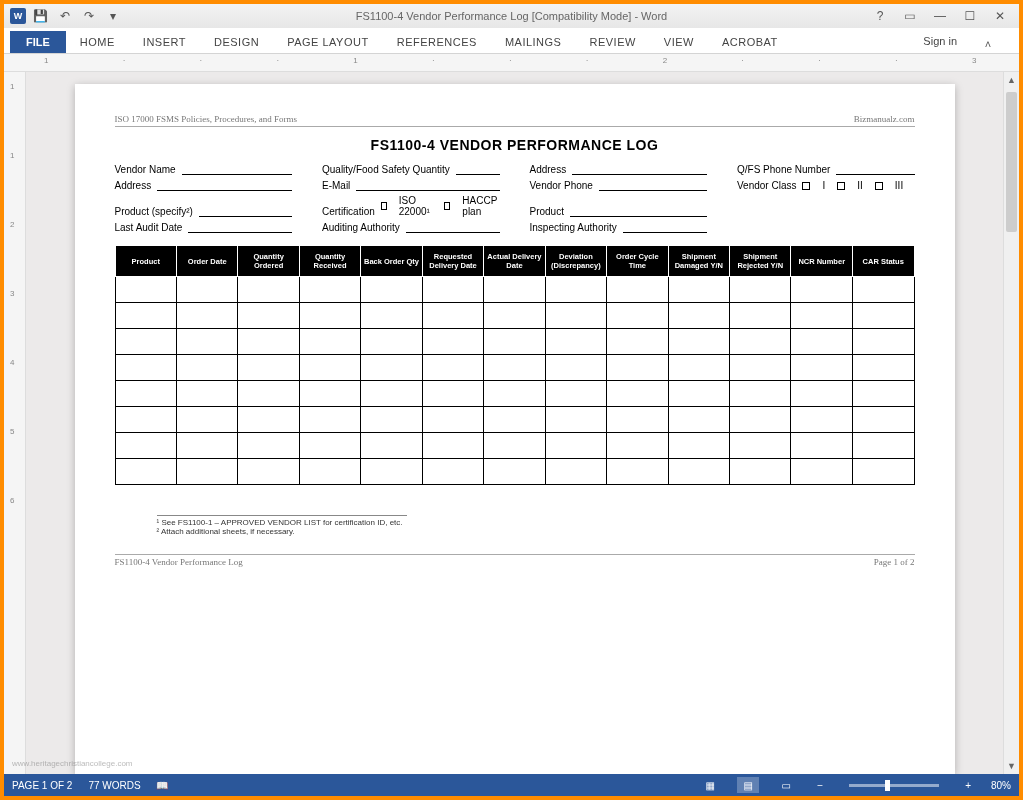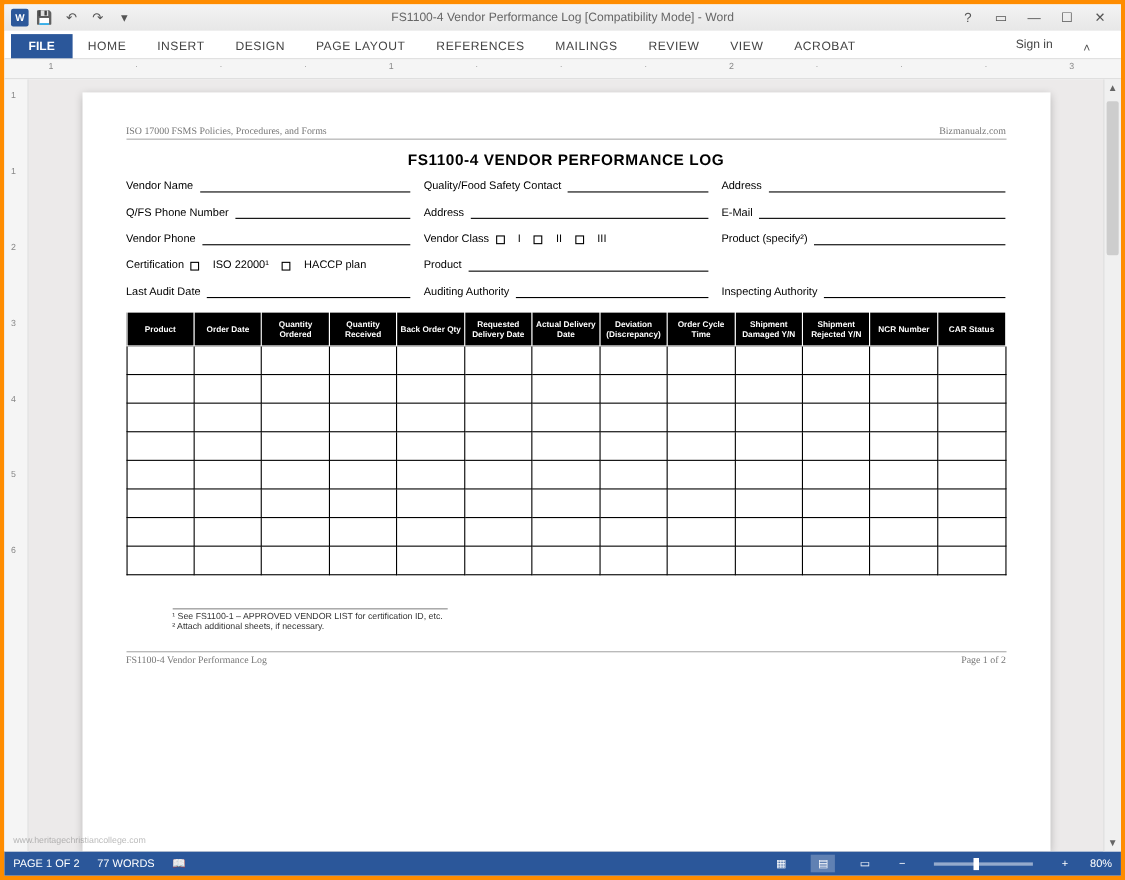--- a/index.html
+++ b/index.html
@@ -35,21 +35,21 @@
 .page { width: 880px; min-height: 650px; background: #fff; box-shadow: 0 2px 8px rgba(0,0,0,.25); padding: 30px 40px 20px 40px; position: relative; }
 .scroll-v { width: 16px; background: #f0f0f0; border-left: 1px solid #ddd; position: relative; }
 .scroll-v .thumb { position: absolute; top: 20px; left: 2px; right: 2px; height: 140px; background: #cdcdcd; border-radius: 2px; }
 .scroll-v .arrow { position: absolute; left: 0; right: 0; height: 16px; display: flex; align-items: center; justify-content: center; font-size: 9px; color: #666; }
 .scroll-v .arrow.up { top: 0; }
 .scroll-v .arrow.down { bottom: 0; }
 
 
 .page-header-line { display: flex; justify-content: space-between; font-size: 9px; color: #777; border-bottom: 1px solid #aaa; padding-bottom: 2px; margin-bottom: 10px; font-family: Georgia, serif; }
 .form-title { text-align: center; font-size: 14px; font-weight: bold; letter-spacing: .5px; margin-bottom: 10px; }
-.form-grid { display: grid; grid-template-columns: 1fr 1fr 1fr; column-gap: 30px; row-gap: 4px; font-size: 10px; gap: 12px; }
+.form-grid { display: grid; grid-template-columns: 1fr 1fr 1fr 1fr; column-gap: 30px; row-gap: 4px; font-size: 10px; }
 .form-row { display: flex; align-items: flex-end; gap: 6px; }
 .form-row .lbl { white-space: nowrap; }
 .form-row .line { flex: 1; border-bottom: 1px solid #000; height: 12px; }
 .checkbox-group { display: flex; gap: 12px; align-items: center; }
 .cb { width: 8px; height: 8px; border: 1px solid #000; display: inline-block; }
 
 .perf-table { width: 100%; border-collapse: collapse; margin-top: 12px; table-layout: fixed; }
 .perf-table th { background: #000; color: #fff; font-size: 7.5px; font-weight: bold; padding: 6px 2px; border: 1px solid #fff; text-align: center; line-height: 1.2; }
 .perf-table td { border: 1px solid #000; height: 26px; }
 
@@ -141,21 +141,21 @@
         </div>
 
         <div class="form-title">FS1100-4 VENDOR PERFORMANCE LOG</div>
 
         <div class="form-grid">
           <div class="form-row">
               <span class="lbl">Vendor Name</span>
               <span class="line"></span>
             </div>
           <div class="form-row">
-              <span class="lbl">Quality/Food Safety Contact</span>
+              <span class="lbl">Quality/Food Safety Quantity</span>
               <span class="line"></span>
             </div>
 
           <div class="form-row">
               <span class="lbl">Address</span>
               <span class="line"></span>
             </div>
           <div class="form-row">
               <span class="lbl">Q/FS Phone Number</span>
               <span class="line"></span>

